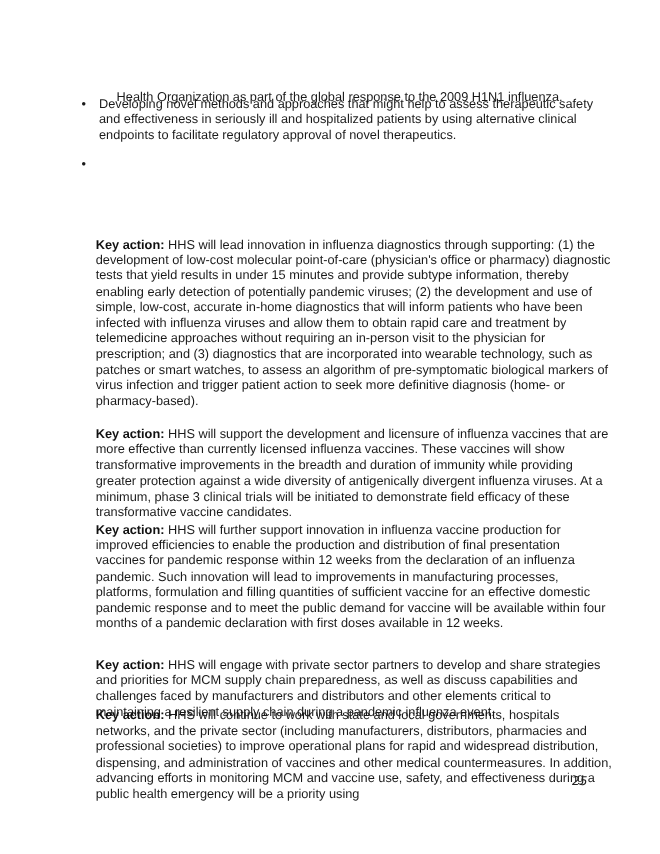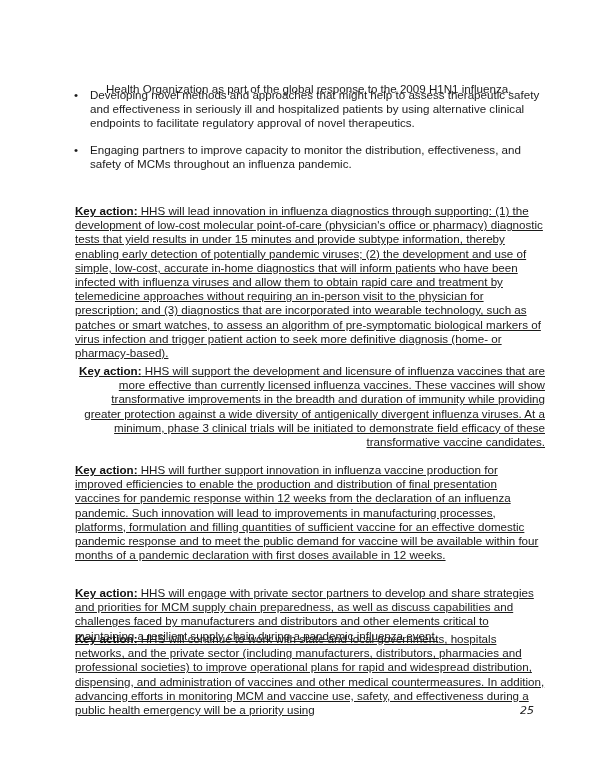--- a/index.html
+++ b/index.html
@@ -45,29 +45,28 @@
     }
     .bullets li .dot {
       position: absolute;
       left: 3px;
       top: 0;
     }
     .para {
       position: absolute;
       left: 71px;
       width: 470px;
-      margin: 4px;
-      text-decoration: underline;
+      margin: 16px;
     }
     .para b {
       font-weight: bold;
       color: #111;
     }
     #p1 { top: 200px; }
-    #p2 { top: 360px; text-align: right; }
+    #p2 { top: 372px; }
     #p3 { top: 459px; }
     #p4 { top: 582px; }
     #p5 { top: 628px; }
     .pagenum {
       position: absolute;
       left: 520px;
       top: 704px;
       font-family: "DejaVu Sans", sans-serif;
       font-size: 11px;
       color: #222;
@@ -81,21 +80,20 @@
 
   <p class="cont">Health Organization as part of the global response to the 2009 H1N1 influenza.</p>
 
   <ul class="bullets">
     <li>
       <span class="dot">•</span>
       <span>Developing novel methods and approaches that might help to assess therapeutic safety and effectiveness in seriously ill and hospitalized patients by using alternative clinical endpoints to facilitate regulatory approval of novel therapeutics.</span>
     </li>
     <li>
       <span class="dot">•</span>
-      <span>Engaging partners to improve capacity to monitor the distribution, effectiveness, and safety of MCMs throughout an influenza pandemic.</span>
     </li>
   </ul>
 
   <p class="para" id="p1">
     <b>Key action:</b><span> HHS will lead innovation in influenza diagnostics through supporting: (1) the development of low-cost molecular point-of-care (physician's office or pharmacy) diagnostic tests that yield results in under 15 minutes and provide subtype information, thereby enabling early detection of potentially pandemic viruses; (2) the development and use of simple, low-cost, accurate in-home diagnostics that will inform patients who have been infected with influenza viruses and allow them to obtain rapid care and treatment by telemedicine approaches without requiring an in-person visit to the physician for prescription; and (3) diagnostics that are incorporated into wearable technology, such as patches or smart watches, to assess an algorithm of pre-symptomatic biological markers of virus infection and trigger patient action to seek more definitive diagnosis (home- or pharmacy-based).</span>
   </p>
 
   <p class="para" id="p2">
     <b>Key action:</b><span> HHS will support the development and licensure of influenza vaccines that are more effective than currently licensed influenza vaccines. These vaccines will show transformative improvements in the breadth and duration of immunity while providing greater protection against a wide diversity of antigenically divergent influenza viruses. At a minimum, phase 3 clinical trials will be initiated to demonstrate field efficacy of these transformative vaccine candidates.</span>
   </p>

